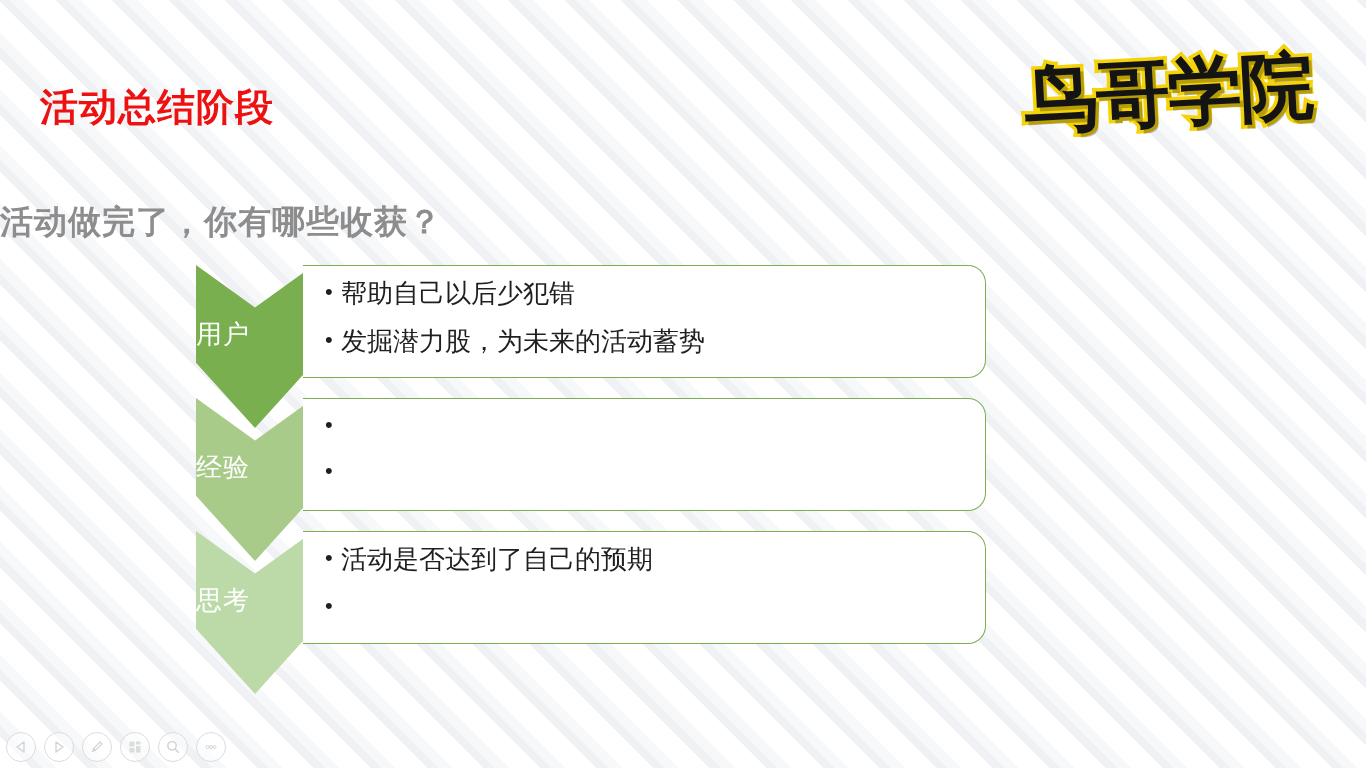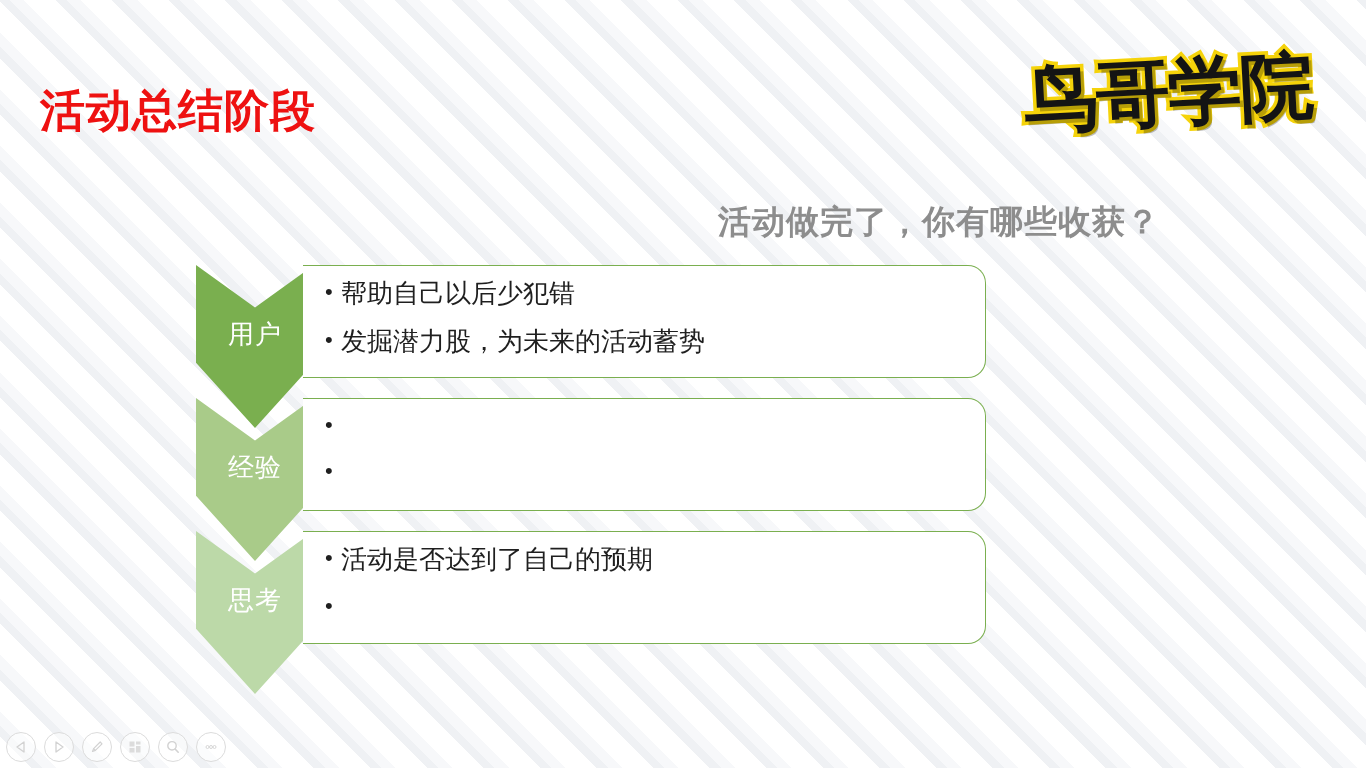--- a/index.html
+++ b/index.html
@@ -23,21 +23,21 @@
         #eff1f4 30px,
         #f7f8fa 30px,
         #f7f8fa 40px);
     overflow:hidden;
   }
 
   
   #page-title {
     position:absolute;
     left:40px; top:88px;
-    font-size:45px;
+    font-size:38px;
     font-weight:bold;
     color:#ee1111;
     letter-spacing:1px;
     line-height:1;
     white-space:nowrap;
   }
 
   
   #logo {
     position:absolute;
@@ -60,21 +60,21 @@
     transform:rotate(-3deg);
     white-space:nowrap;
     text-shadow:3px 4px 0 rgba(0,0,0,0.25);
   }
 
   
   #subtitle {
     position:absolute;
     left:0; top:200px;
     width:1160px;
-    text-align:right;
+    text-align:left;
     font-size:33px;
     font-weight:bold;
     color:#8d8d8d;
     letter-spacing:1px;
     white-space:nowrap;
   }
 
   
   .row {
     position:absolute;
@@ -87,21 +87,20 @@
   #row-2 { top:531px; }
 
   .chevron {
     position:absolute;
     left:0; top:0;
     width:118px;
     height:163px;
     clip-path: polygon(0% 0%, 50% 26%, 100% 0%, 100% 60%, 50% 100%, 0% 60%);
     display:flex;
     align-items:center;
-    justify-content:center;
     z-index:1;
   }
   .chevron-label {
     font-size:26px;
     color:#ffffff;
     letter-spacing:1px;
     transform:translateY(-12px);
     white-space:nowrap;
   }
 

